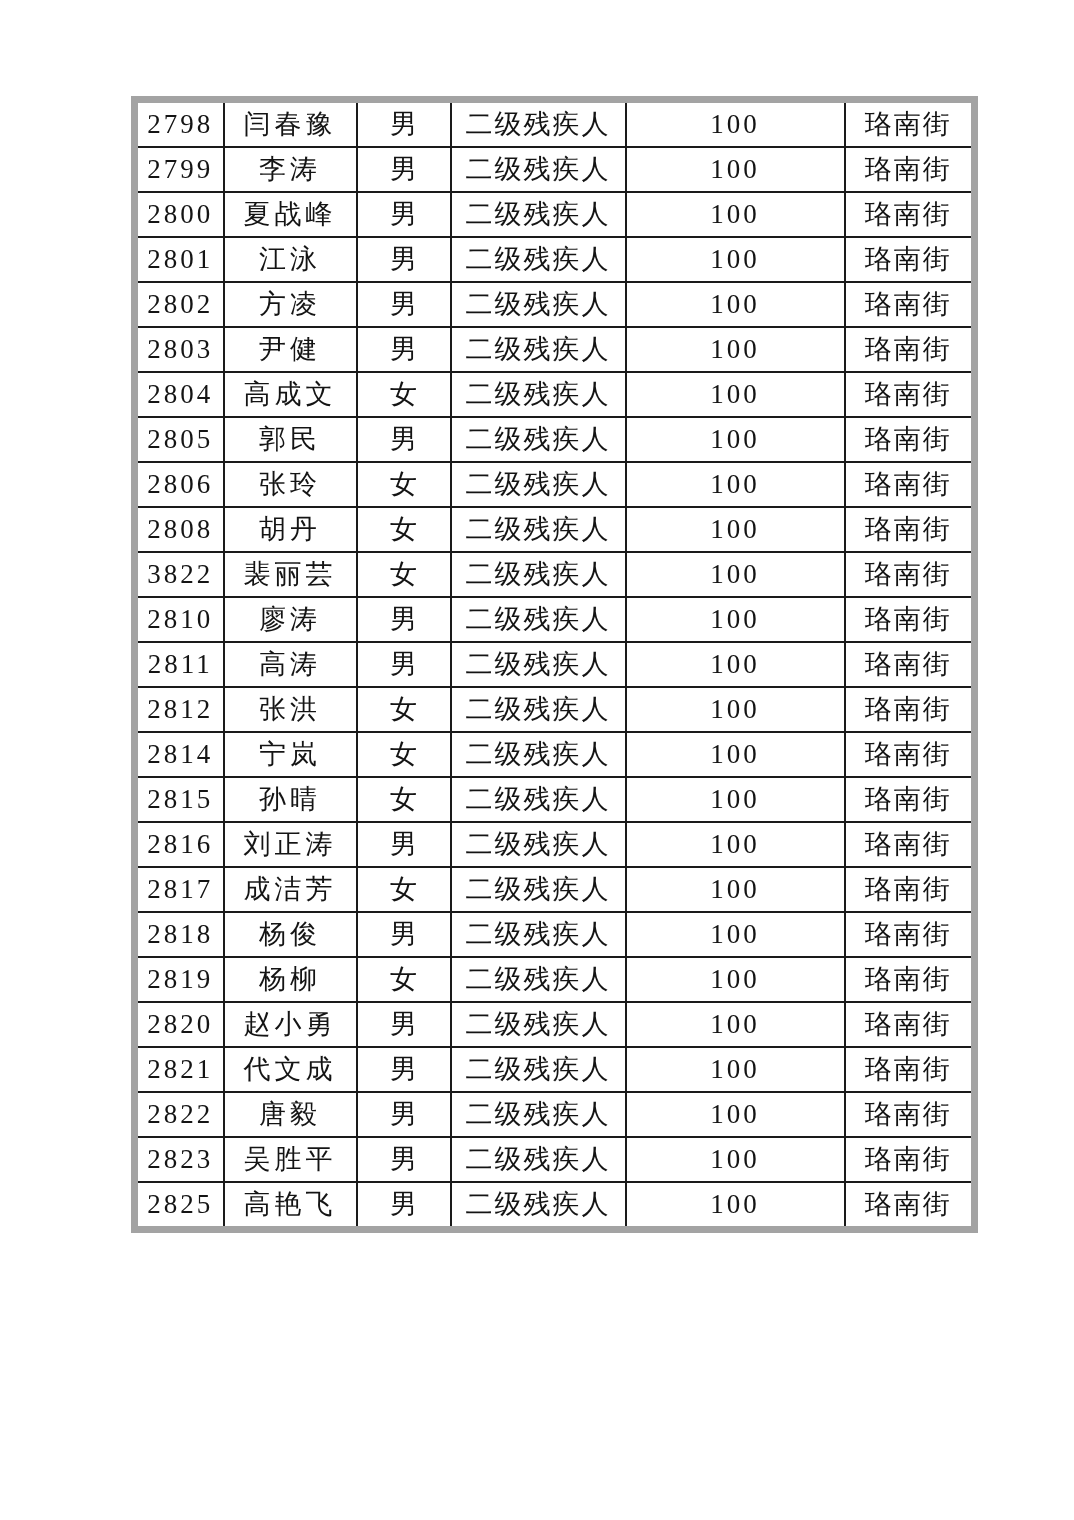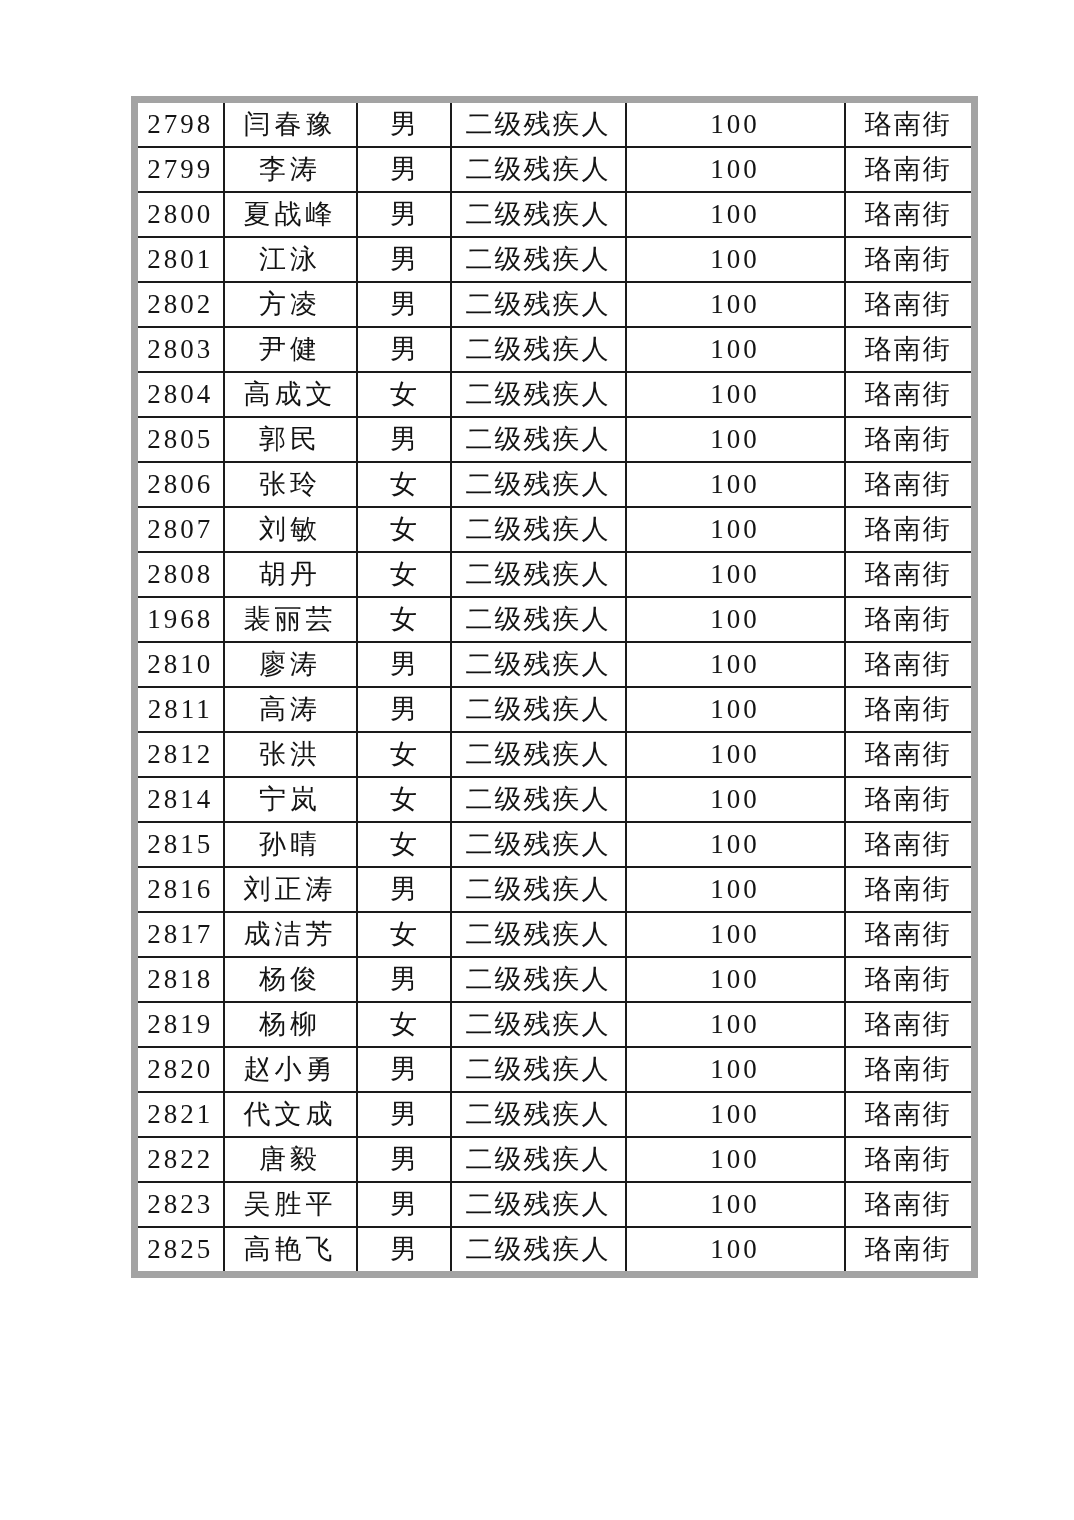--- a/index.html
+++ b/index.html
@@ -141,37 +141,29 @@
         </tr>
         <tr>
           <td class="col-index">2806</td>
           <td class="col-name">张玲</td>
           <td class="col-gender">女</td>
           <td class="col-category">二级残疾人</td>
           <td class="col-amount">100</td>
           <td class="col-street">珞南街</td>
         </tr>
         <tr>
-          <td class="col-index">2807</td>
-          <td class="col-name">刘敏</td>
-          <td class="col-gender">女</td>
-          <td class="col-category">二级残疾人</td>
-          <td class="col-amount">100</td>
-          <td class="col-street">珞南街</td>
-        </tr>
-        <tr>
           <td class="col-index">2808</td>
           <td class="col-name">胡丹</td>
           <td class="col-gender">女</td>
           <td class="col-category">二级残疾人</td>
           <td class="col-amount">100</td>
           <td class="col-street">珞南街</td>
         </tr>
         <tr>
-          <td class="col-index">1968</td>
+          <td class="col-index">3822</td>
           <td class="col-name">裴丽芸</td>
           <td class="col-gender">女</td>
           <td class="col-category">二级残疾人</td>
           <td class="col-amount">100</td>
           <td class="col-street">珞南街</td>
         </tr>
         <tr>
           <td class="col-index">2810</td>
           <td class="col-name">廖涛</td>
           <td class="col-gender">男</td>

